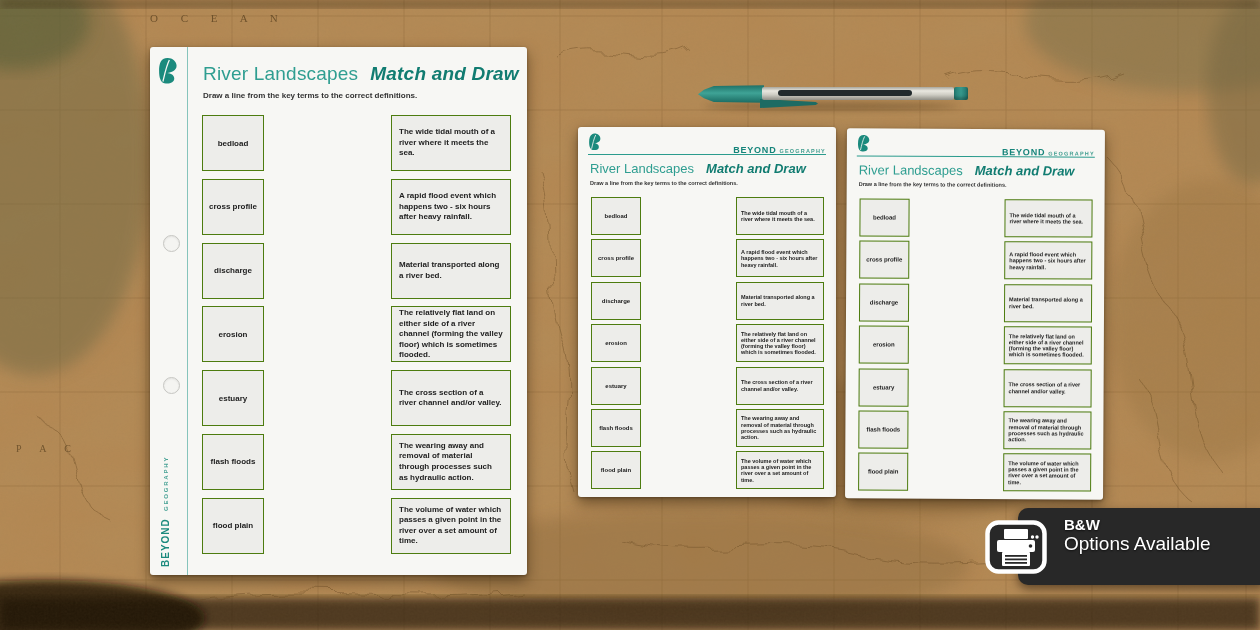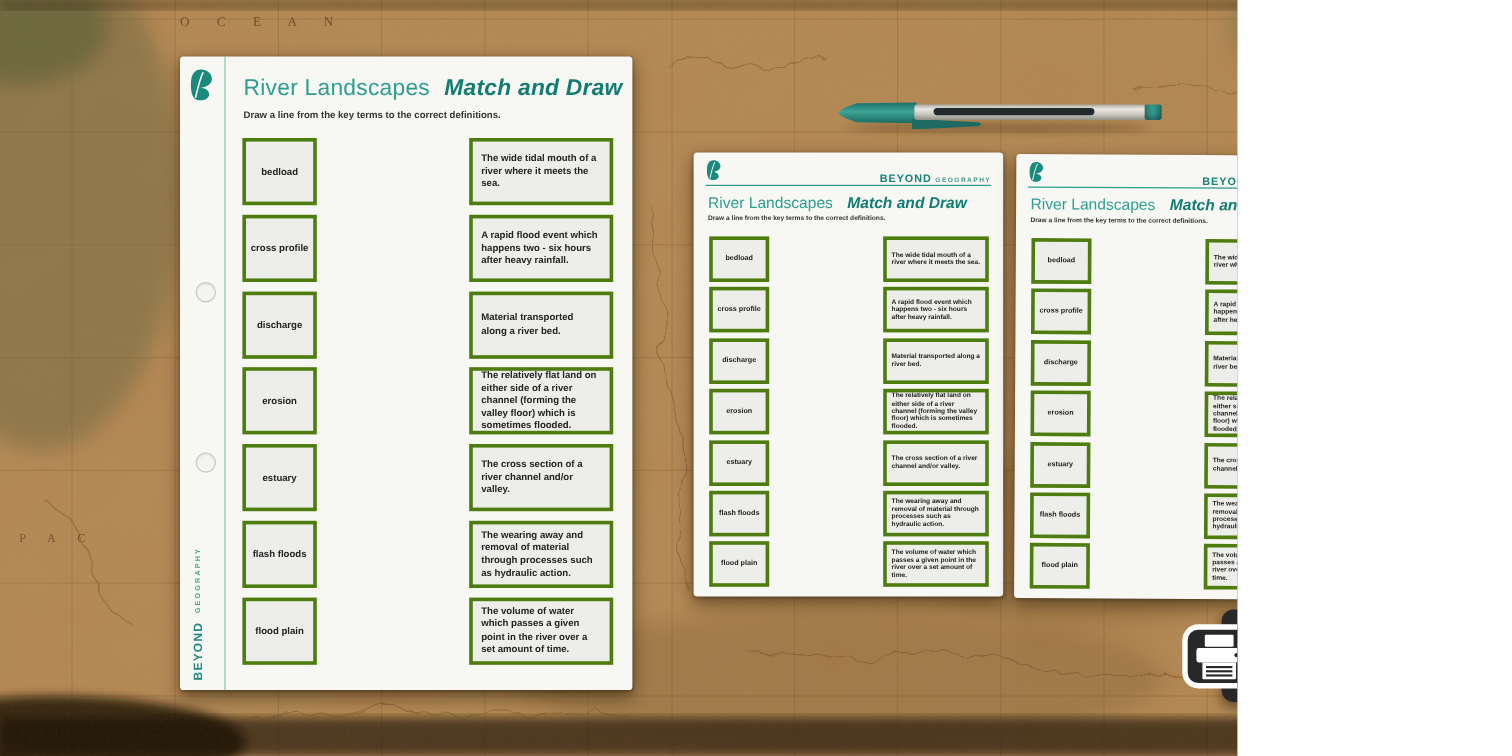--- a/index.html
+++ b/index.html
@@ -1,16 +1,16 @@
 <!DOCTYPE html>
 <html><head>
 <meta charset="utf-8">
 <style>
   html,body{margin:0;padding:0;}
-  #stage{position:relative;width:1031px;height:630px;overflow:hidden;
+  #stage{position:relative;width:1260px;height:630px;overflow:hidden;
          font-family:"Liberation Sans", sans-serif;background:#a21caf;}
   #map-bg{position:absolute;left:0;top:0;width:1260px;height:630px;display:block;}
 
   
   .sheet{position:absolute;background:#f7f7f4;border-radius:3px;
          box-shadow:0 6px 14px rgba(40,25,8,.5), 0 1px 3px rgba(40,25,8,.4);}
   #big-sheet{left:150px;top:47px;width:377px;height:528px;}
   #small-sheet-1{left:578px;top:127px;width:258px;height:370px;}
   #small-sheet-2{left:846px;top:129px;width:258px;height:370px;transform:rotate(.3deg);}
   .title-line{position:absolute;white-space:nowrap;}
@@ -23,21 +23,21 @@
   #big-sheet .instr{position:absolute;left:53px;top:44px;font-size:8px;font-weight:700;color:#333;}
   .hole{position:absolute;left:13px;width:15px;height:15px;border-radius:50%;
         border:1px solid #c6c6c2;background:#f4f4f1;box-shadow:inset 0 1px 2px rgba(0,0,0,.07);}
   #hole-top{top:188px;} #hole-bottom{top:330px;}
   .vbrand{position:absolute;left:10px;bottom:8px;writing-mode:vertical-rl;transform:rotate(180deg);
           display:inline-flex;align-items:center;gap:7px;}
   .vbrand .b1{font-size:10px;font-weight:800;color:#1b8a7d;letter-spacing:1px;}
   .vbrand .b2{font-size:6px;font-weight:700;color:#4aa396;letter-spacing:1.8px;}
 
   .col{position:absolute;display:flex;flex-direction:column;}
-  .tbox,.dbox{border:3px solid #4d7c0f;background:#ededea;color:#222;display:flex;align-items:center;box-sizing:border-box;overflow:hidden;}
+  .tbox,.dbox{border:1px solid #4d7c0f;background:#ededea;color:#222;display:flex;align-items:center;box-sizing:border-box;overflow:hidden;}
   .tbox{justify-content:center;text-align:center;}
   .dbox{text-align:left;}
 
   #big-sheet .col{top:68px;gap:7.8px;}
   #big-sheet .terms-col{left:52px;width:62px;}
   #big-sheet .defs-col{left:241px;width:120px;}
   #big-sheet .tbox{height:56px;font-size:8px;font-weight:600;}
   #big-sheet .dbox{height:56px;font-size:8px;font-weight:600;line-height:1.32;padding:5px 7px;}
 
   
@@ -274,16 +274,17 @@
       <circle cx="53" cy="20" r="1.7" fill="#ffffff"></circle>
       <rect x="13" y="23" width="38" height="12" rx="2" fill="#ffffff"></rect>
       <circle cx="46.5" cy="29" r="1.8" fill="#282828"></circle>
       <rect x="18" y="35" width="28" height="14" rx="1" fill="#ffffff"></rect>
       <rect x="21" y="38" width="22" height="1.8" fill="#282828"></rect>
       <rect x="21" y="41.5" width="22" height="1.8" fill="#282828"></rect>
       <rect x="21" y="45" width="22" height="1.8" fill="#282828"></rect>
     </svg>
     <div class="txt">
       <div class="l1">B&amp;W</div>
+      <div class="l2">Options Available</div>
     </div>
   </div>
 
 </div>
 
 </body></html>

